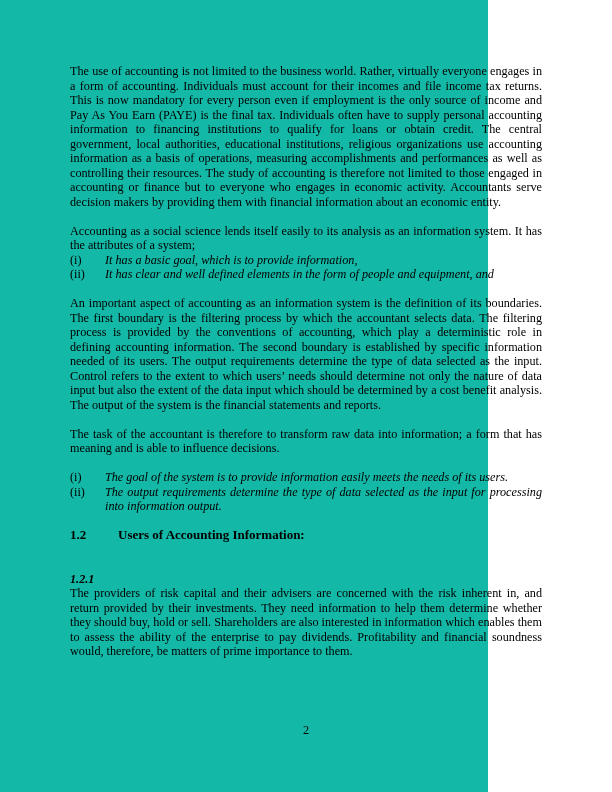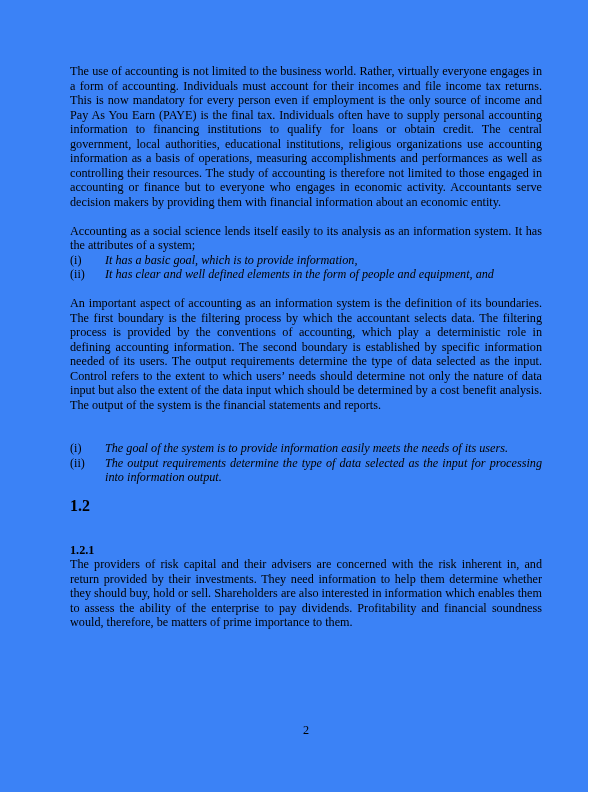--- a/index.html
+++ b/index.html
@@ -13,23 +13,23 @@
     height: 792px;
     position: relative;
     font-family: "Liberation Serif", "DejaVu Serif", serif;
     color: #000000;
     overflow: hidden;
   }
   .page {
     position: absolute;
     left: 0;
     top: 0;
-    width: 588px;
+    width: 488px;
     height: 792px;
-    background: #3b82f6;
+    background: #14b8a6;
   }
   .content {
     position: absolute;
     left: 70px;
     top: 64px;
     width: 472px;
   }
   p.para {
     margin: 0;
     font-size: 12.2px;
@@ -61,21 +61,21 @@
     top: 0;
     width: 32px;
     text-align: left;
   }
   ul.roman-list li .item-text {
     display: block;
     font-style: italic;
   }
   h2.heading-num {
     margin: 0;
-    font-size: 16px;
+    font-size: 13px;
     line-height: 14.5px;
     font-weight: bold;
     display: flex;
     gap: 13px;
   }
   h2.heading-num .num {
     display: inline-block;
     width: 35px;
     flex: 0 0 35px;
   }
@@ -86,20 +86,21 @@
     margin: 0;
     font-size: 12.2px;
     line-height: 14.5px;
     font-weight: bold;
     display: flex;
   }
   h3.heading-sub .num {
     display: inline-block;
     width: 30px;
     flex: 0 0 30px;
+    font-style: italic;
   }
   h3.heading-sub .title {
     display: inline-block;
   }
   .page-number {
     position: absolute;
     left: 0;
     top: 723px;
     width: 612px;
     text-align: center;
@@ -130,39 +131,41 @@
         <span class="item-text">It has clear and well defined elements in the form of people and equipment, and</span>
       </li>
     </ul>
 
     <div class="gap"></div>
 
     <p class="para">An important aspect of accounting as an information system is the definition of its boundaries. The first boundary is the filtering process by which the accountant selects data. The filtering process is provided by the conventions of accounting, which play a deterministic role in defining accounting information. The second boundary is established by specific information needed of its users.  The output requirements determine the type of data selected as the input. Control refers to the extent to which users’ needs should determine not only the nature of data input but also the extent of the data input which should be determined by a cost benefit analysis. The output of the system is the financial statements and reports.</p>
 
     <div class="gap"></div>
 
+    <p class="para">The task of the accountant is therefore to transform raw data into information; a form that has meaning and is able to influence decisions.</p>
 
     <div class="gap"></div>
 
 
     <ul class="roman-list">
       <li>
         <span class="marker">(i)</span>
         <span class="item-text">The goal of the system is to provide information easily meets the needs of its users.</span>
       </li>
       <li>
         <span class="marker">(ii)</span>
         <span class="item-text">The output requirements determine the type of data selected as the input for processing into information output.</span>
       </li>
     </ul>
 
     <div class="gap"></div>
 
     <h2 class="heading-num">
       <span class="num">1.2</span>
+      <span class="title">Users of Accounting Information:</span>
     </h2>
 
     <div class="gap"></div>
 
 
     <div class="gap"></div>
 
     <h3 class="heading-sub">
       <span class="num">1.2.1</span>
     </h3>

